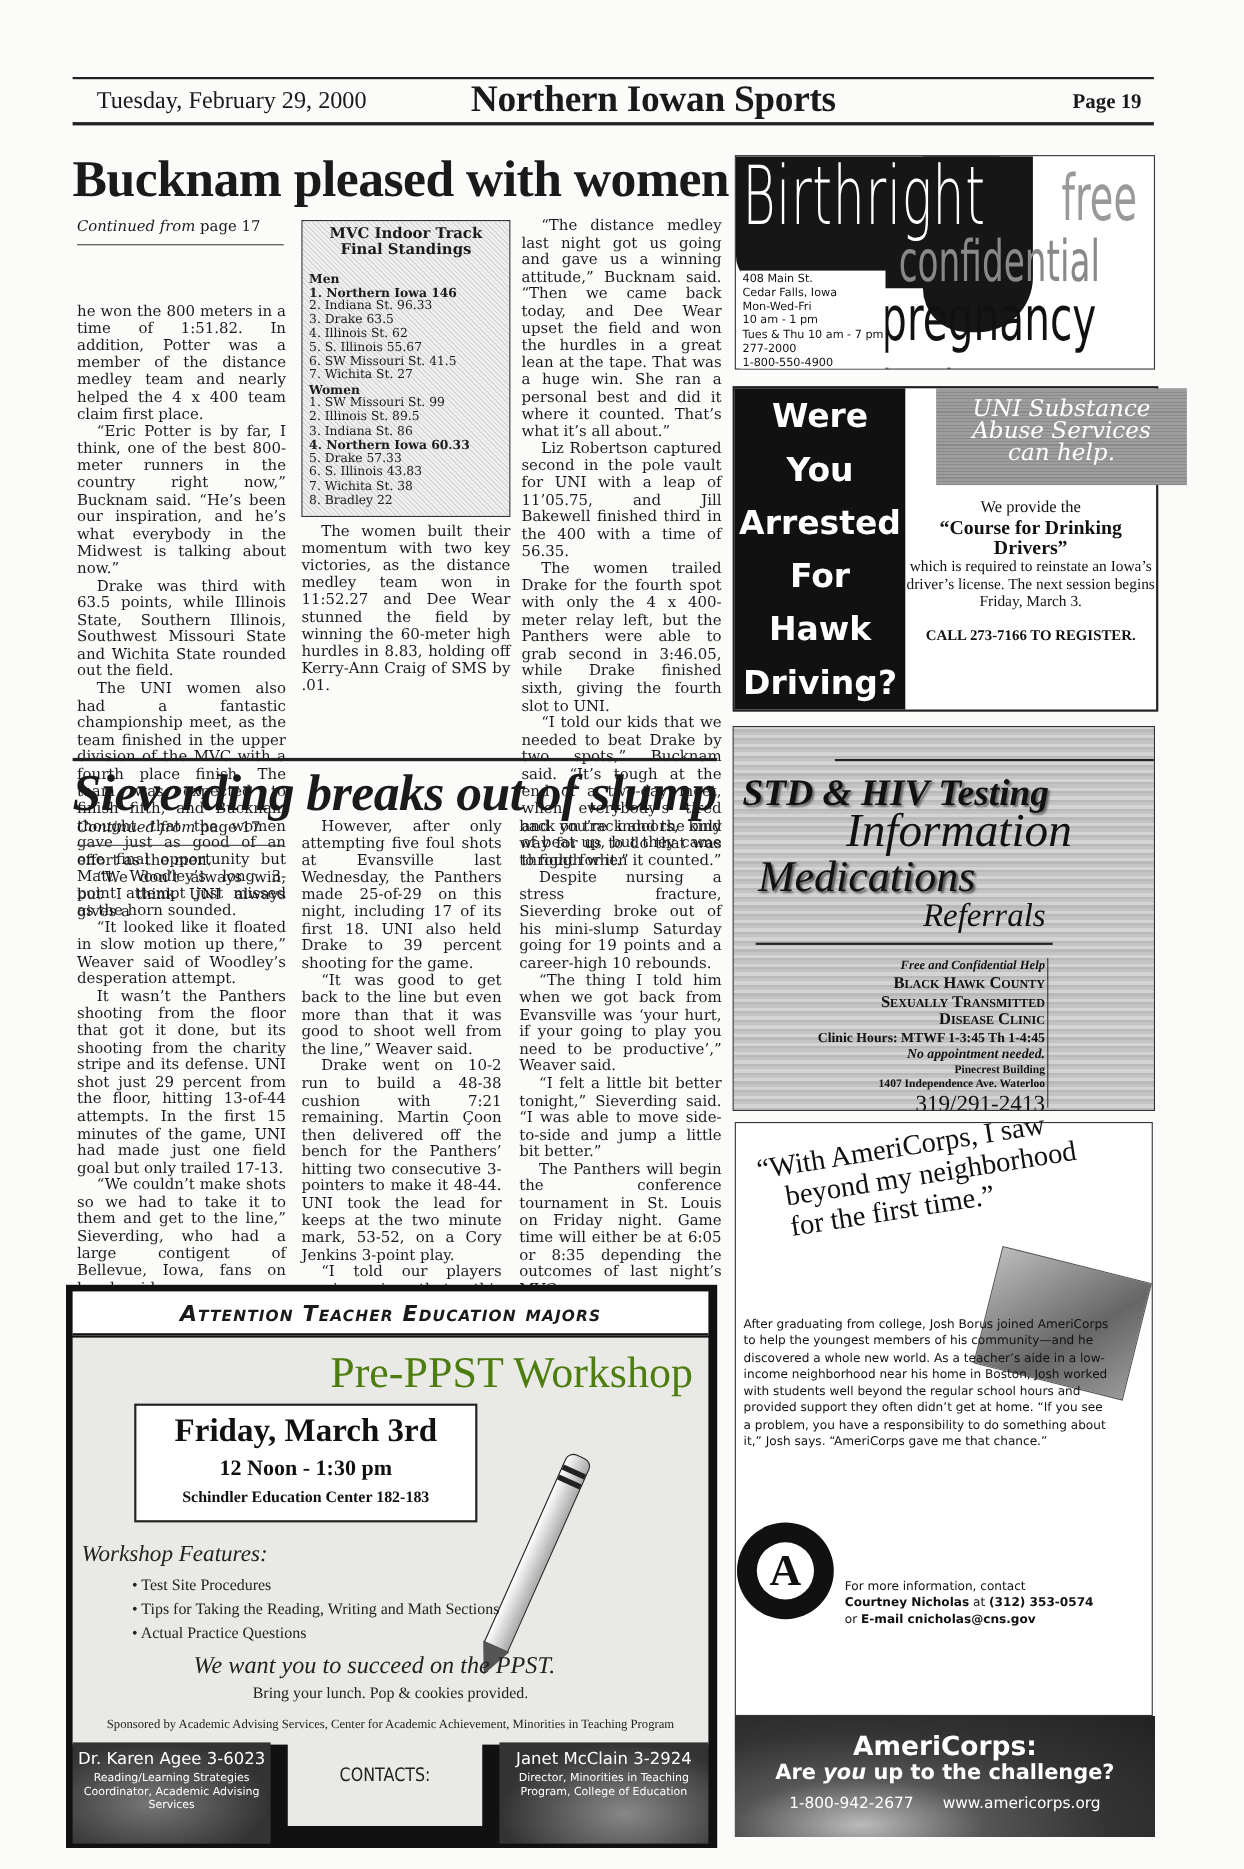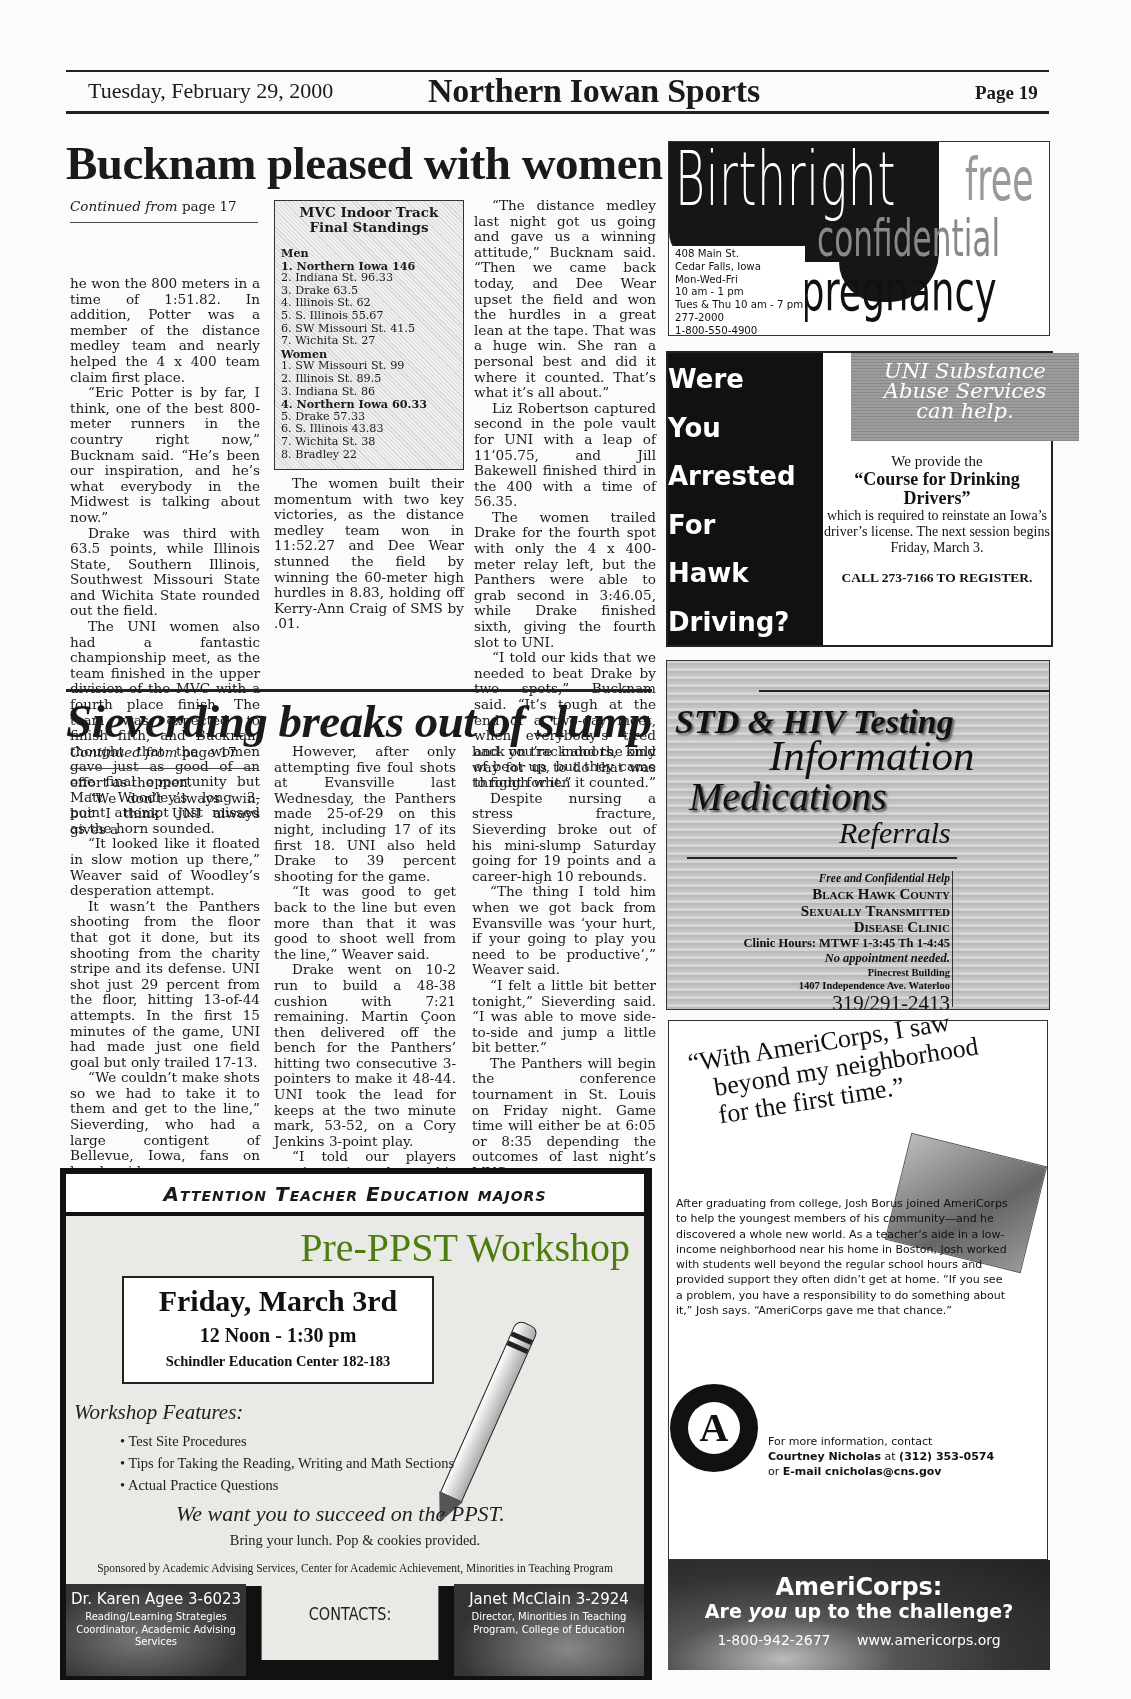--- a/index.html
+++ b/index.html
@@ -37,21 +37,21 @@
   .birth .blob { left: 0; top: 0; width: 240px; height: 120px; background: #161616; border-radius: 0 0 60px 30px / 0 0 40px 30px; }
   .birth .blob2 { left: 170px; top: 0; width: 100px; height: 160px; background: #161616; border-radius: 0 0 50px 40px; }
   .birth .logo { left: 6px; top: -6px; font-family: "DejaVu Sans", sans-serif; font-size: 74px; color: #fff; letter-spacing: 1px; transform: scaleX(0.62); transform-origin: left top; font-weight: 300; }
   .birth .free { left: 296px; top: 4px; font-family: "DejaVu Sans", sans-serif; font-size: 58px; color: #999; transform: scaleX(0.6); transform-origin: left top; }
   .birth .conf { left: 148px; top: 66px; font-family: "DejaVu Sans", sans-serif; font-size: 52px; color: #888; transform: scaleX(0.6); transform-origin: left top; }
   .birth .preg { left: 132px; top: 116px; font-family: "DejaVu Sans", sans-serif; font-size: 56px; color: #111; transform: scaleX(0.66); transform-origin: left top; }
   .birth .info { left: 4px; top: 104px; font-family: "DejaVu Sans", sans-serif; font-size: 10.2px; line-height: 12.8px; color: #111; background: #fff; padding: 2px; }
 
   
   .drunk { left: 666px; top: 351px; width: 387px; height: 296px; border: 2px solid #222; background: #fff; }
-  .drunk .left { left: 0; top: 0; width: 155px; height: 292px; background: #111; color: #fff; font-family: "DejaVu Sans", sans-serif; font-weight: bold; font-size: 26px; line-height: 48.5px; padding-top: 2px; }
+  .drunk .left { left: 0; top: 0; width: 155px; height: 292px; background: #111; color: #fff; font-family: "DejaVu Sans", sans-serif; font-weight: bold; text-align: center; font-size: 30px; line-height: 48.5px; padding-top: 2px; }
   .drunk .tr { left: 155px; top: 0; width: 228px; height: 88px; background: repeating-linear-gradient(0deg, #8a8a8a 0 1px, #9d9d9d 1px 3px); color: #fff; font-family: "DejaVu Serif", serif; font-style: italic; text-align: center; font-size: 21px; line-height: 20px; padding-top: 8px; margin-left: 28px; }
   .drunk .br { left: 155px; top: 96px; width: 228px; text-align: center; font-family: "Liberation Serif", serif; color: #111; }
   .drunk .br .a { font-size: 15px; margin-top: 4px; }
   .drunk .br .b { font-size: 18px; font-weight: bold; line-height: 19px; }
   .drunk .br .c { font-size: 14px; line-height: 16px; }
   .drunk .br .d { font-size: 13.5px; font-weight: bold; margin-top: 14px; }
 
   
   .std { left: 666px; top: 660px; width: 384px; height: 350px; border: 1.5px solid #333; background: repeating-linear-gradient(0deg, #b9b9b9 0 2px, #d4d4d4 2px 5px, #c3c3c3 5px 8px); overflow: hidden; }
   .std .topline { left: 92px; top: 29px; width: 290px; height: 2px; background: #222; }

